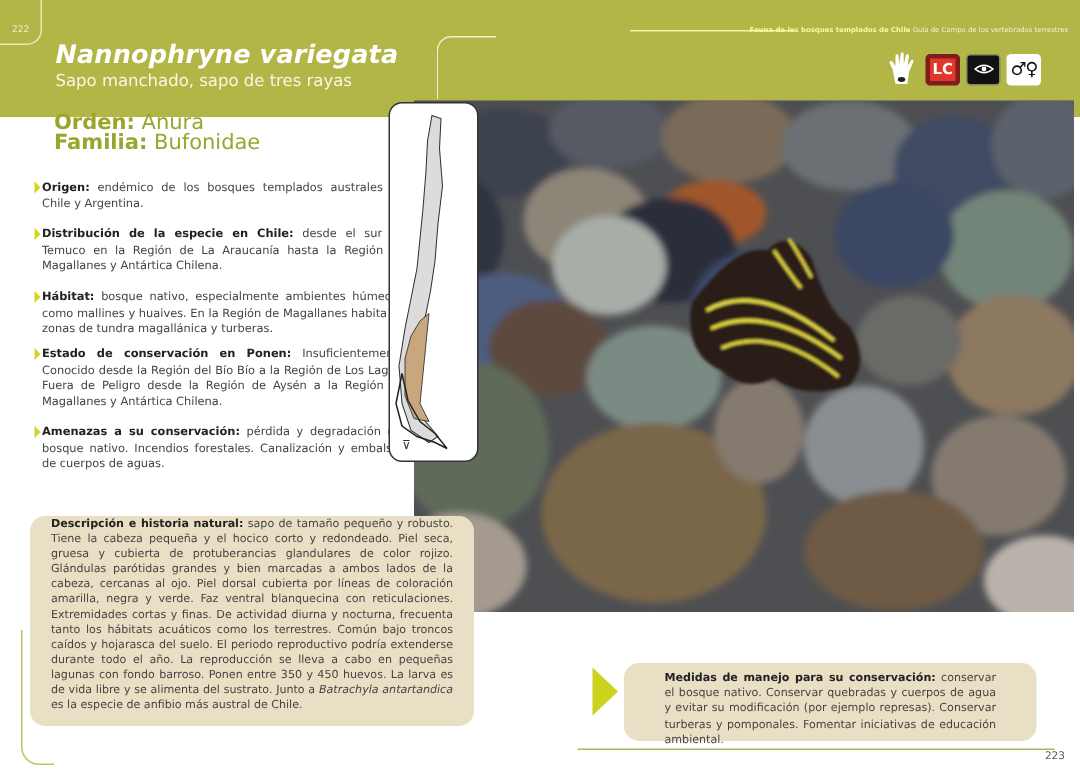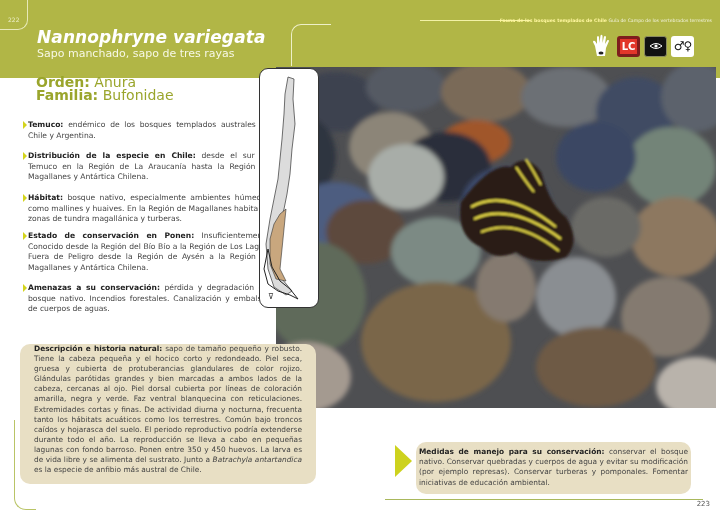--- a/index.html
+++ b/index.html
@@ -33,21 +33,21 @@
 
   .photo { position: absolute; left: 276px; top: 67px; width: 440px; height: 341px; overflow: hidden; background: #5a5c5e; }
   .map-card { position: absolute; left: 259px; top: 68px; width: 60px; height: 240px; background: #ffffff; border: 1.5px solid #333; border-radius: 9px; }
 
   .desc-frame { position: absolute; left: 14px; top: 420px; width: 22px; height: 90px; border: 1px solid #b9c466; border-right: none; border-top: none; border-bottom-left-radius: 12px; }
   .desc { position: absolute; left: 20px; top: 344px; width: 296px; height: 140px; background: #e8dfc4; border-radius: 10px; padding: 0 14px; font-size: 7.4px; line-height: 10.1px; color: #444; text-align: justify; }
   .desc b { color: #222; }
   .desc i { font-style: italic; }
 
   .cons-arrow { position: absolute; left: 395px; top: 445px; width: 0; height: 0; border-top: 16px solid transparent; border-bottom: 16px solid transparent; border-left: 17px solid #cdd21e; }
-  .cons { position: absolute; left: 416px; top: 442px; width: 275px; height: 52px; background: #e8dfc4; border-radius: 10px; padding: 5px 3px; font-size: 7.4px; line-height: 10.2px; color: #444; text-align: justify; }
+  .cons { position: absolute; left: 416px; top: 442px; width: 275px; height: 52px; background: #e8dfc4; border-radius: 10px; padding: 5px 27px; font-size: 7.4px; line-height: 10.2px; color: #444; text-align: justify; }
   .cons b { color: #222; }
   .footer-line { position: absolute; left: 385px; top: 499px; width: 318px; height: 1px; background: #a9b85c; }
   .page-num-right { position: absolute; right: 10px; top: 500px; font-size: 7px; color: #555; }
 </style>
 </head>
 <body>
 
 <div class="header">
   <div class="page-num-tab"></div>
   <div class="page-num-left">222</div>
@@ -83,21 +83,21 @@
     <span class="v">Anura</span>
   </div>
   <div>
     <span class="k">Familia:</span>
     <span class="v">Bufonidae</span>
   </div>
 </div>
 
 <div class="bullet" style="top:120px">
   <span class="mark"></span>
-  <b>Temuco:</b>
+  <b>Origen:</b>
   <span>endémico de los bosques templados australes de Chile y Argentina.</span>
 </div>
 <div class="bullet" style="top:151px">
   <span class="mark"></span>
   <b>Distribución de la especie en Chile:</b>
   <span>desde el sur de Temuco en la Región de La Araucanía hasta la Región de Magallanes y Antártica Chilena.</span>
 </div>
 <div class="bullet" style="top:193px">
   <span class="mark"></span>
   <b>Hábitat:</b>

